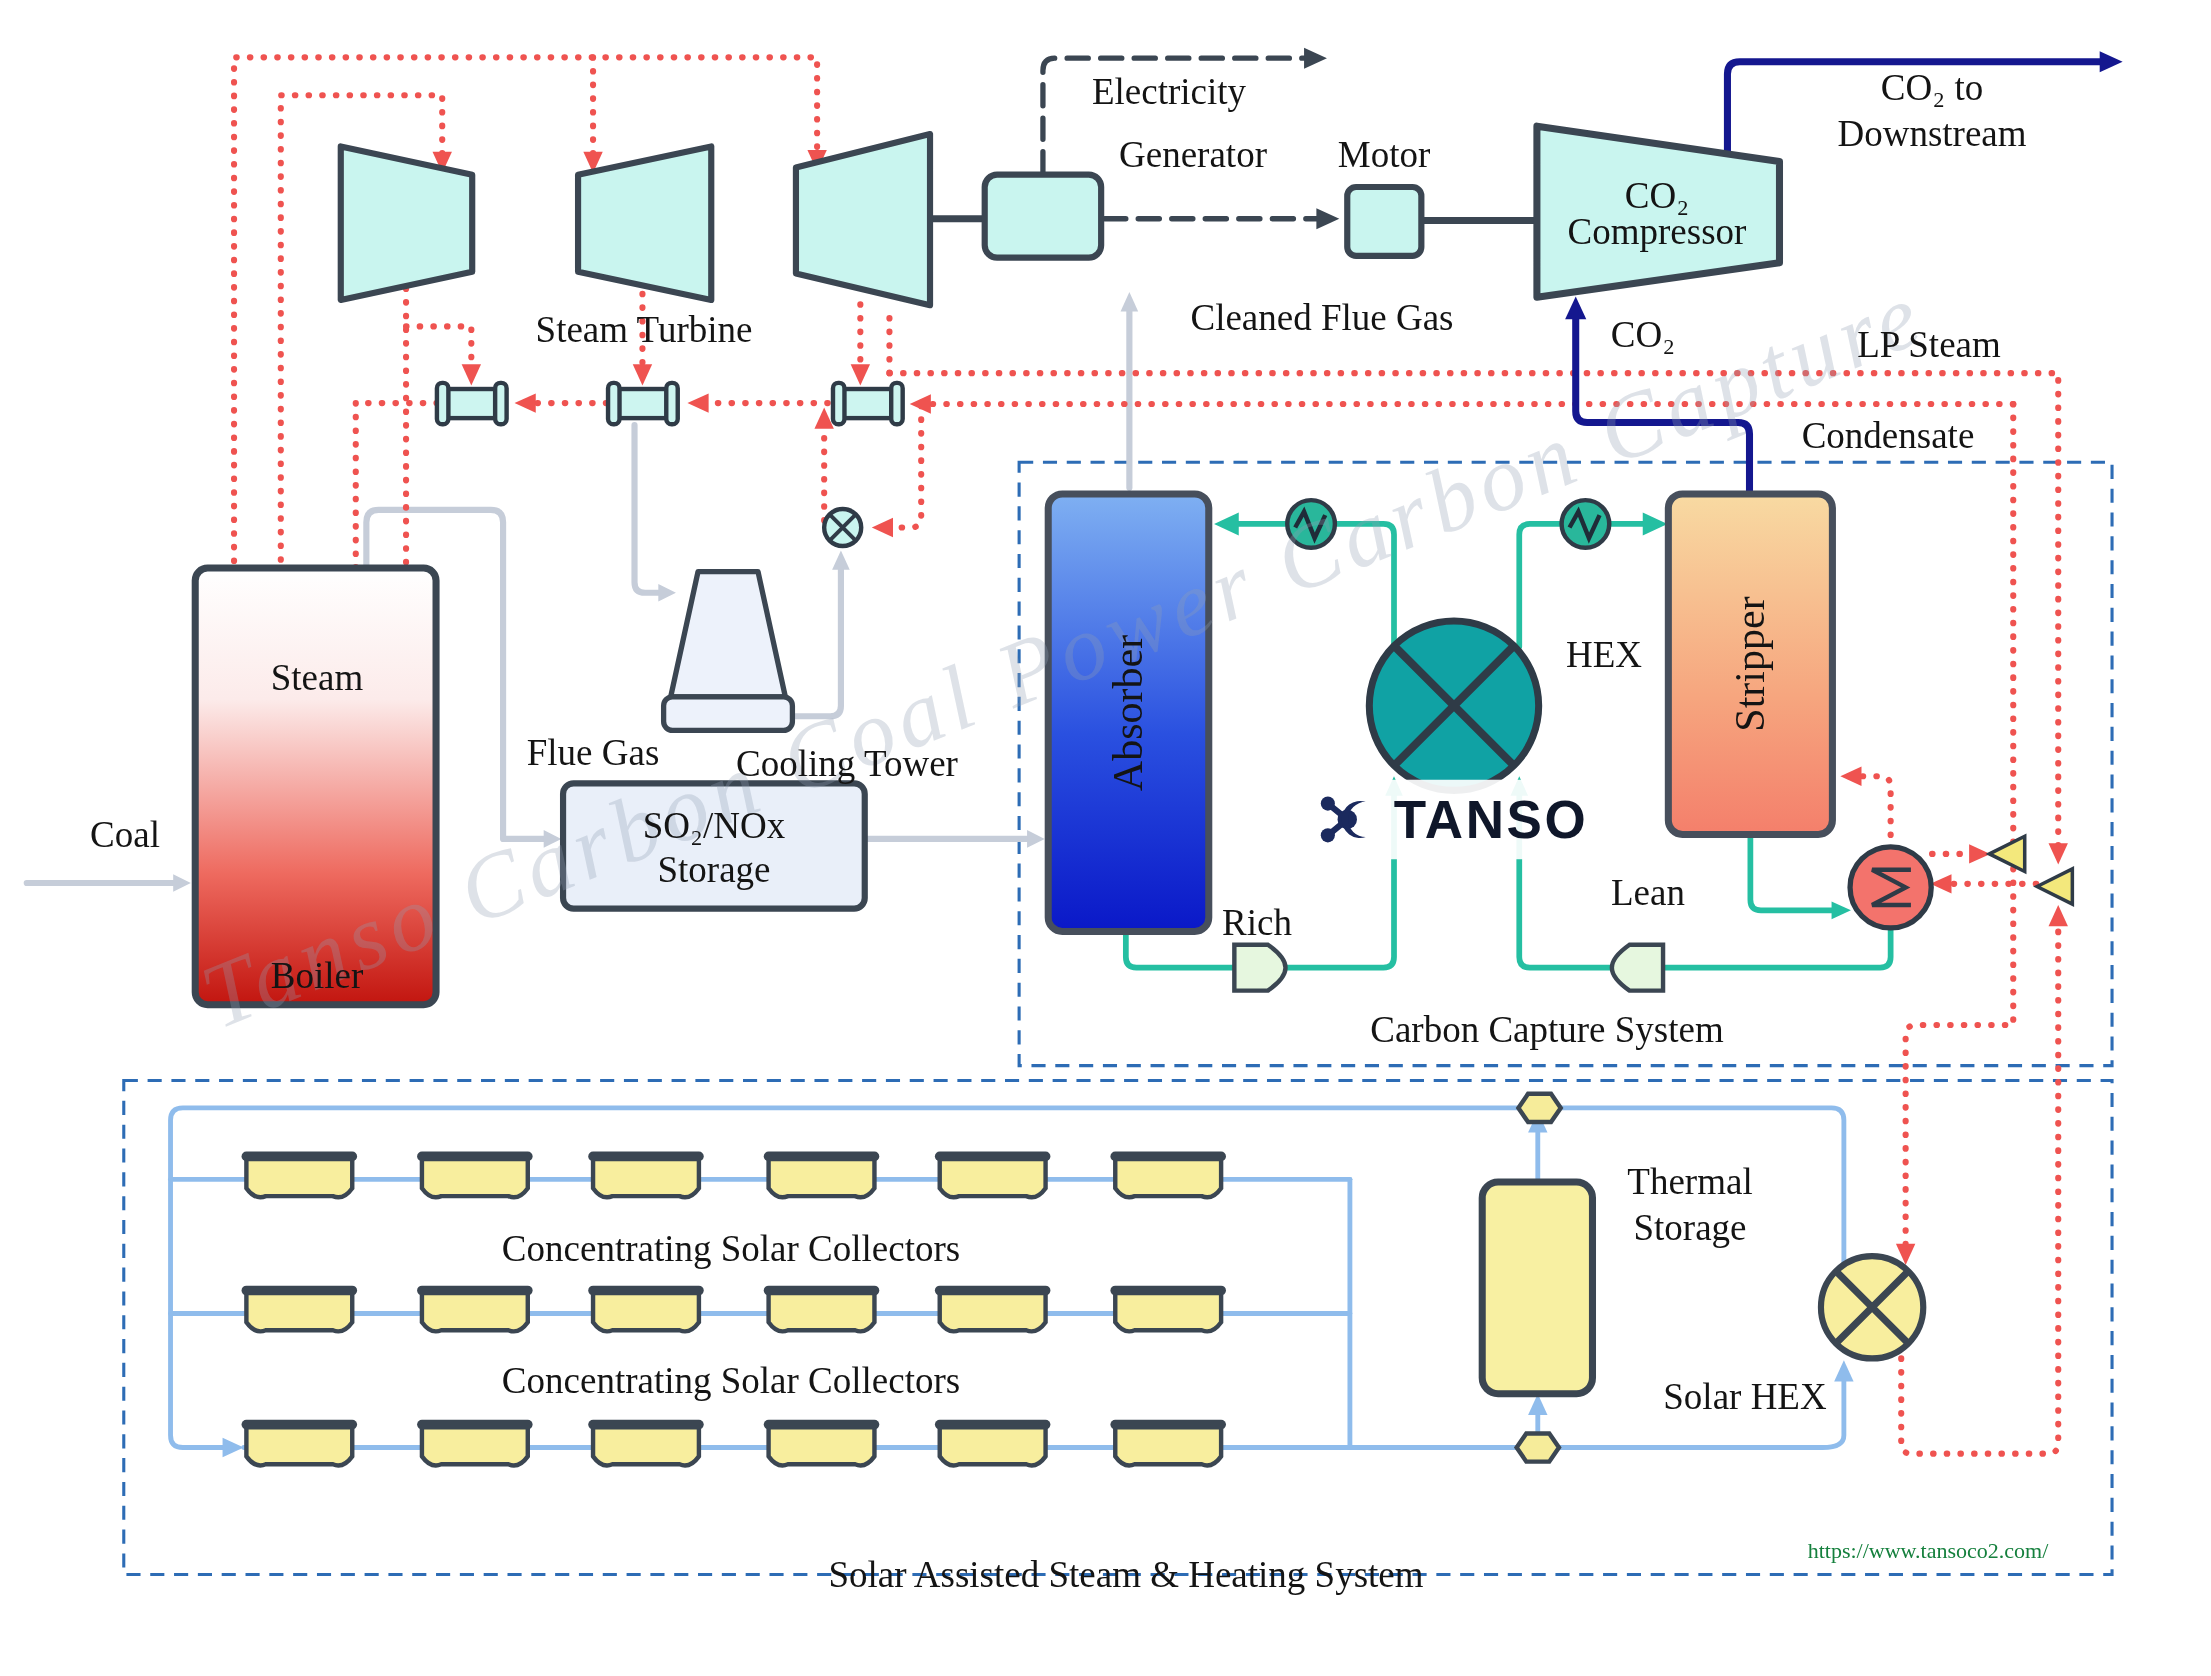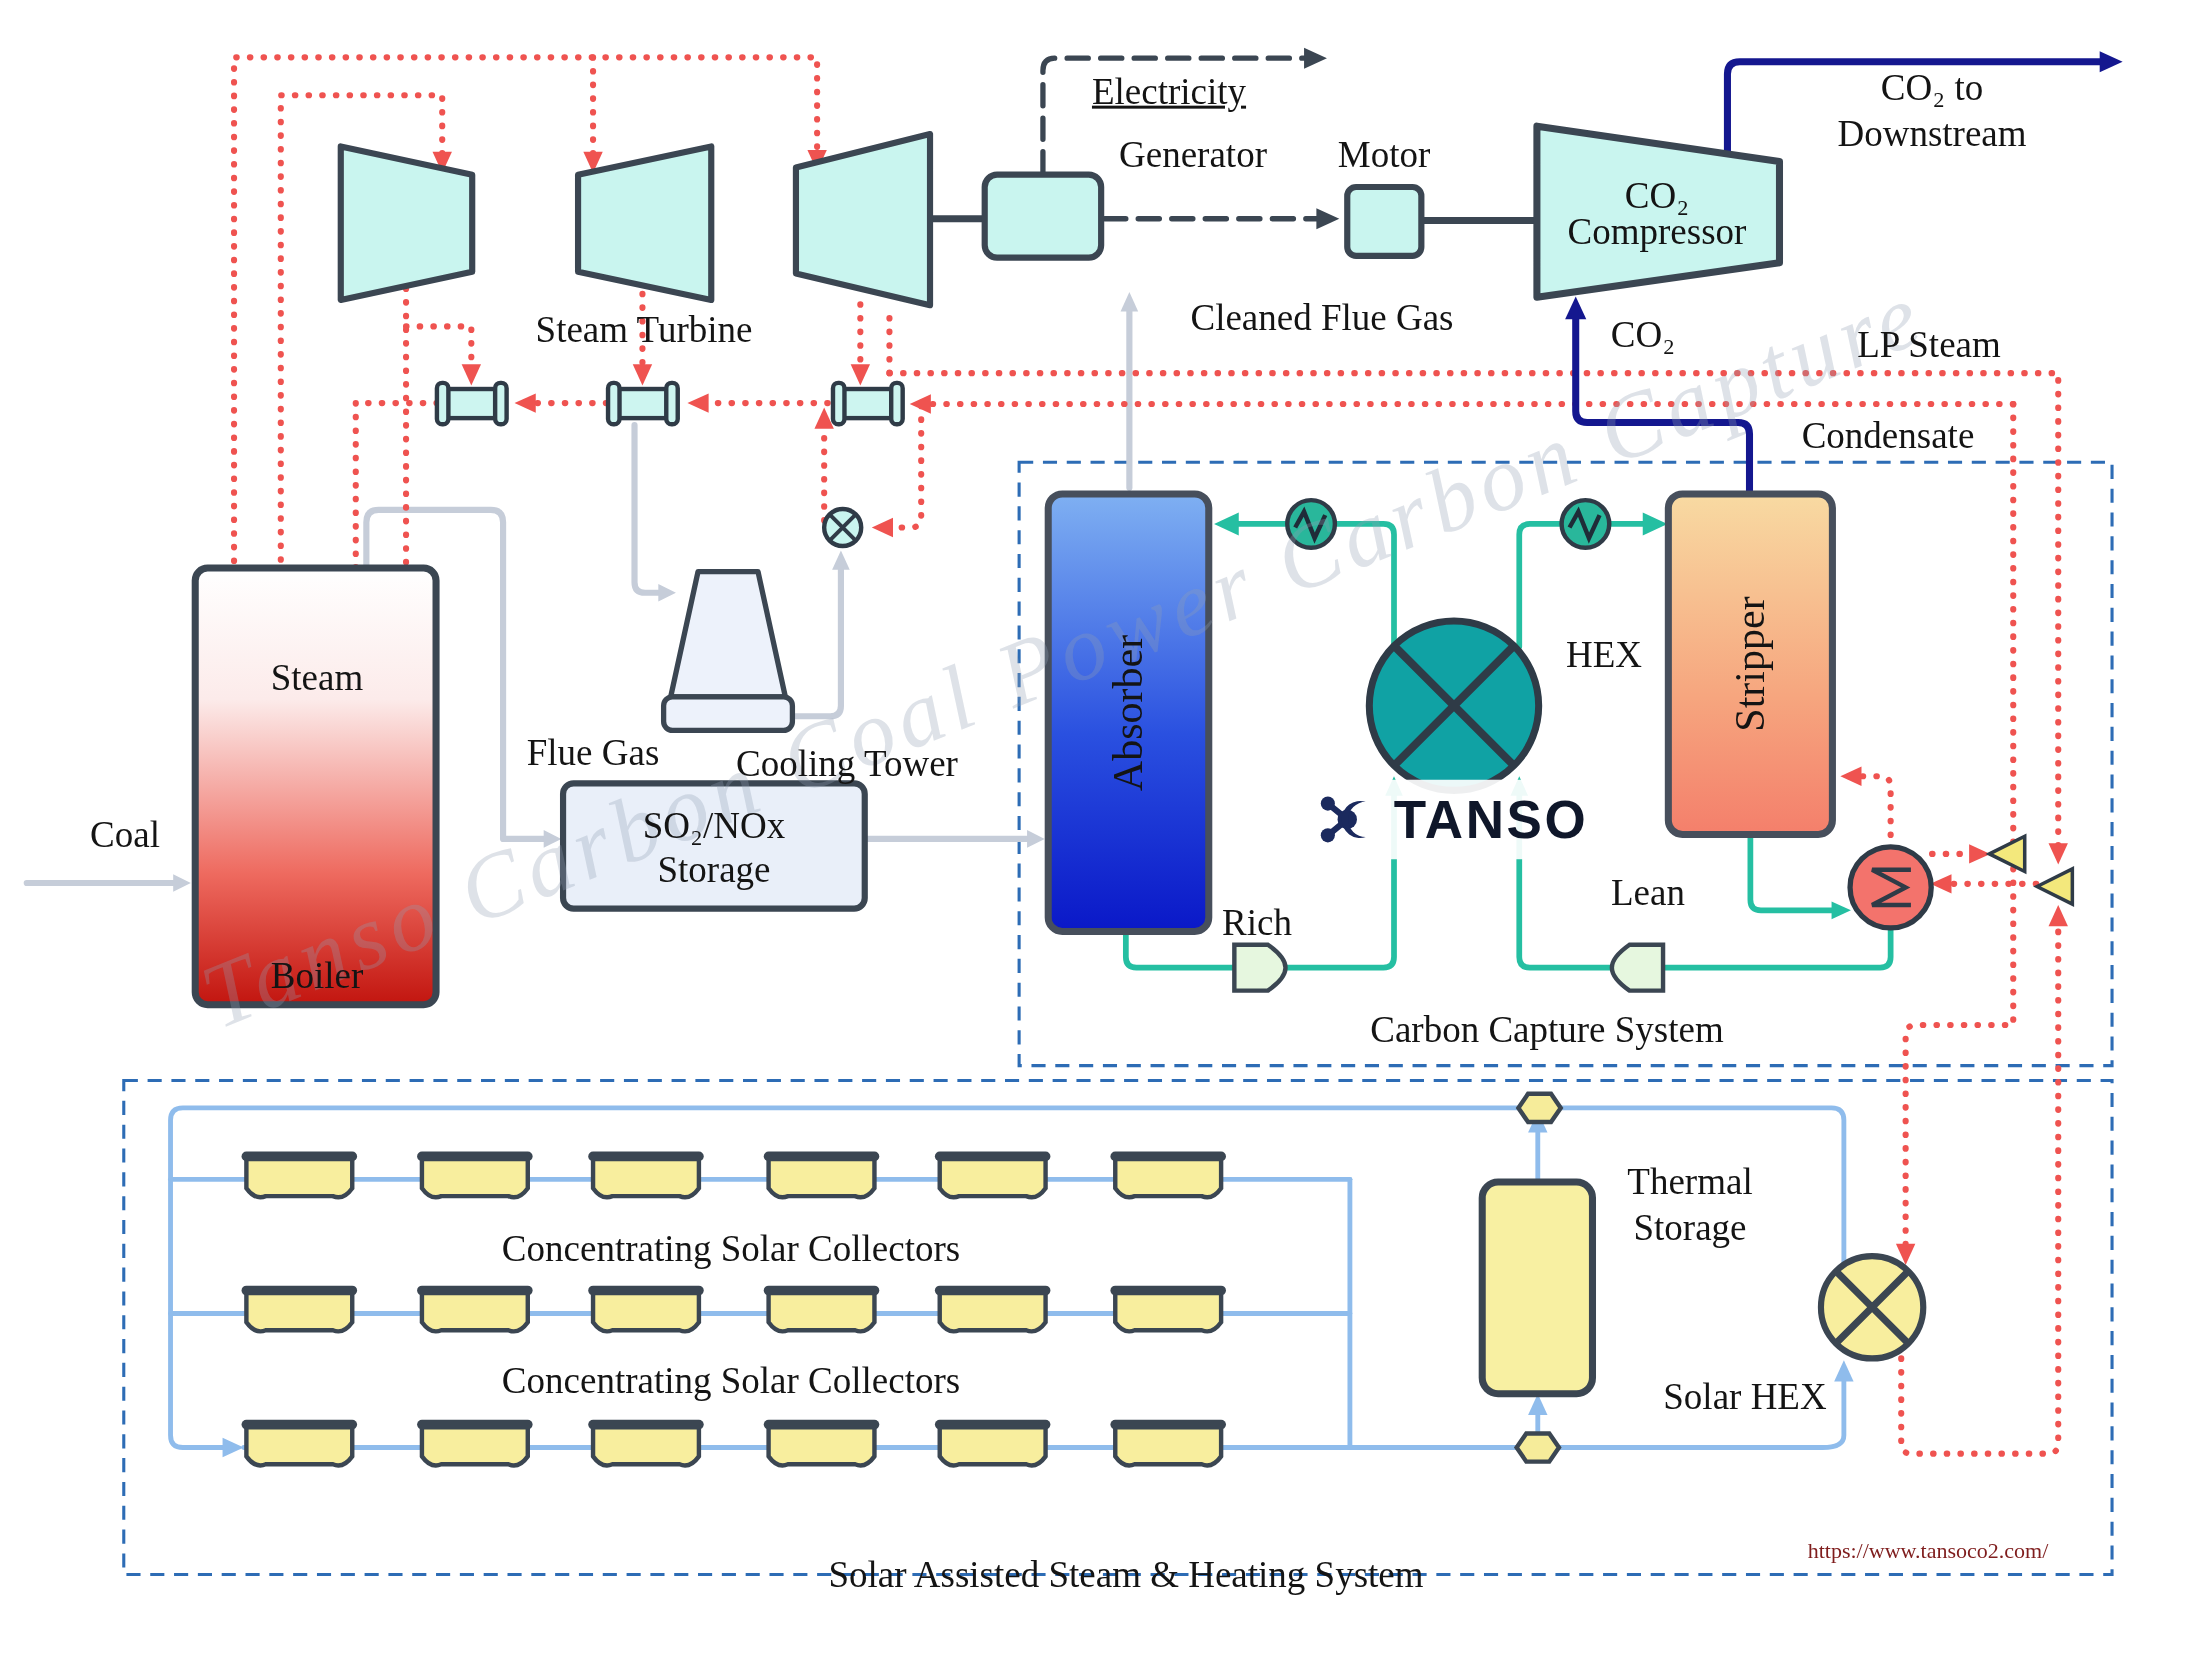--- a/index.html
+++ b/index.html
@@ -2,21 +2,21 @@
 <html style="font-size:14px"><head>
 <meta charset="utf-8">
 <style>
   html,body{margin:0;padding:0;background:#ffffff;}
   .stage{position:relative;width:2212px;height:1676px;background:#ffffff;overflow:hidden;
          font-family:"Liberation Serif","DejaVu Serif",serif;}
   .art{position:absolute;left:0;top:0;}
   .lbl{position:absolute;transform:translate(-50%,-50%);white-space:nowrap;color:#141414;
        font-size:34px;line-height:1.1;text-align:center;}
   .lbl.big{font-size:37px;}
-  .lbl.small{font-size:22px;color:#7f1d1d;}
+  .lbl.small{font-size:22px;color:#15803d;}
   .lbl.vert{transform:translate(-50%,-50%) rotate(-90deg);font-size:42px;}
   .lbl.logo{font-family:"Liberation Sans","DejaVu Sans",sans-serif;font-weight:bold;
             font-size:53px;letter-spacing:2.6px;color:#0f172a;}
   .watermark{position:absolute;left:207px;top:948px;transform:rotate(-22deg);
              transform-origin:left center;font-style:italic;font-size:92px;
              letter-spacing:6.2px;color:rgba(145,158,178,0.30);white-space:nowrap;}
 </style>
 </head>
 <body>
 
@@ -290,21 +290,21 @@
   <g>
     <circle cx="2122" cy="1482" r="58" fill="#f8ee9e" stroke="#3b4652" stroke-width="7"></circle>
     <path d="M2082,1442 L2162,1522 M2162,1442 L2082,1522" stroke="#3b4652" stroke-width="8"></path>
   </g>
 </svg>
 
 <div class="watermark">Tanso Carbon Coal Power Carbon Capture</div>
 
 <div>
   <div class="lbl big" style="left:644px;top:330px;">Steam Turbine</div>
-  <div class="lbl big" style="left:1169px;top:92px;text-decoration:underline;">Electricity</div>
+  <div class="lbl big" style="left:1169px;top:92px;">Electricity</div>
   <div class="lbl big" style="left:1193px;top:155px;">Generator</div>
   <div class="lbl big" style="left:1384px;top:155px;">Motor</div>
   <div class="lbl big" style="left:1657px;top:196px;">CO₂</div>
   <div class="lbl big" style="left:1657px;top:232px;">Compressor</div>
   <div class="lbl big" style="left:1932px;top:88px;">CO₂ to</div>
   <div class="lbl big" style="left:1932px;top:134px;">Downstream</div>
   <div class="lbl big" style="left:1322px;top:318px;">Cleaned Flue Gas</div>
   <div class="lbl big" style="left:1643px;top:335px;">CO₂</div>
   <div class="lbl big" style="left:1929px;top:345px;text-align:center;">LP Steam</div>
   <div class="lbl big" style="left:1888px;top:436px;">Condensate</div>

